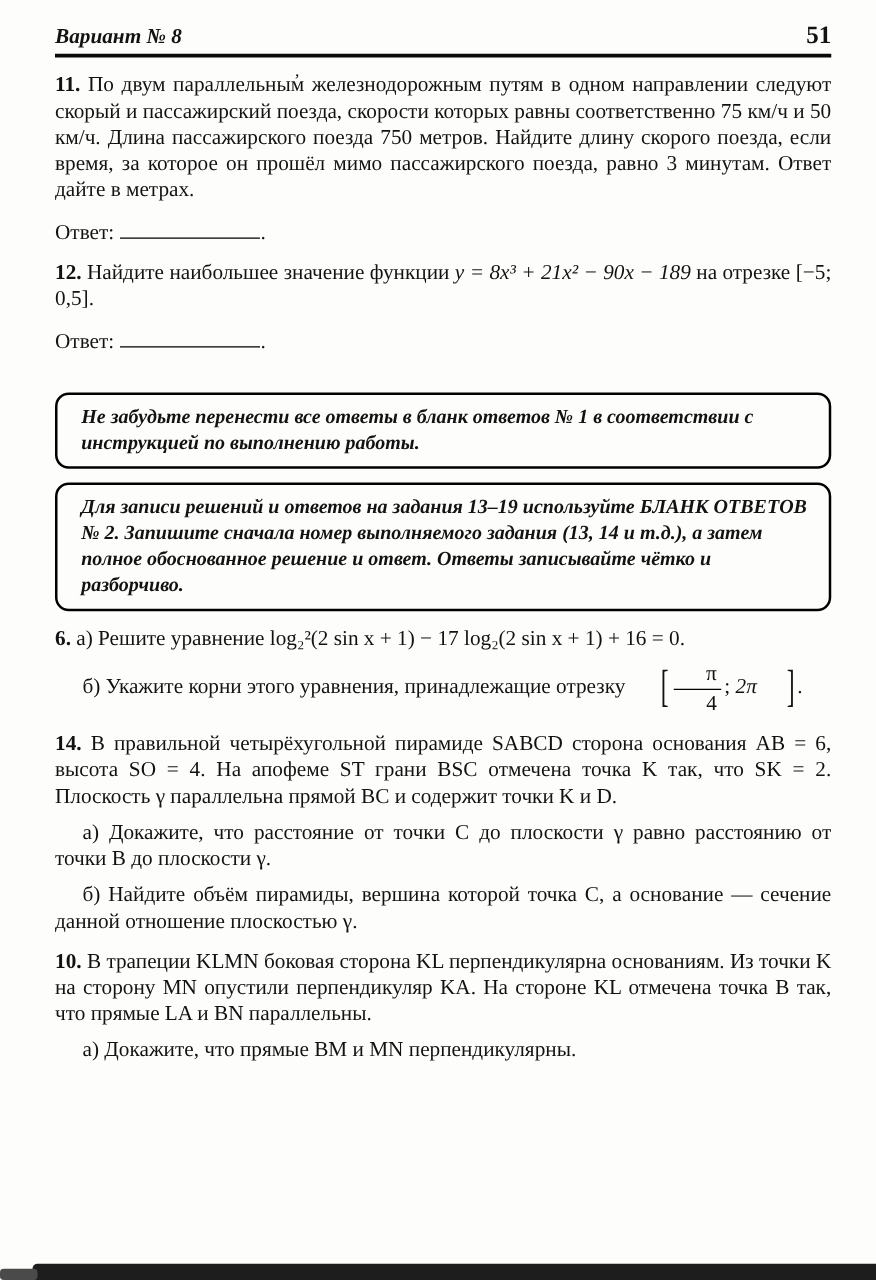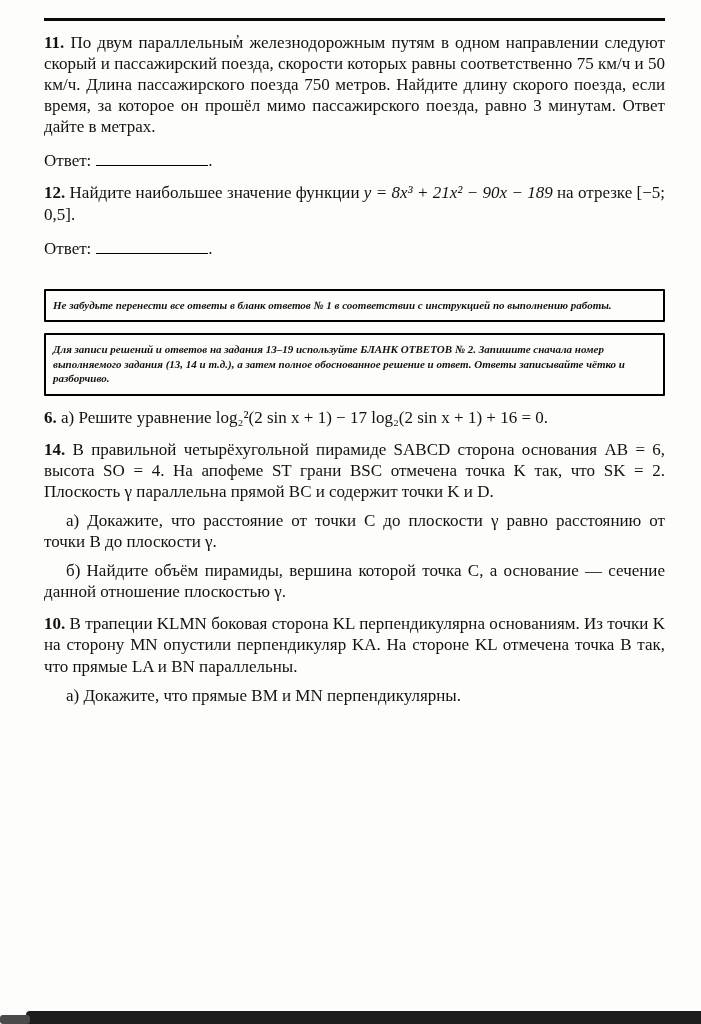--- a/index.html
+++ b/index.html
@@ -13,22 +13,22 @@
     .hdr{display:flex;justify-content:space-between;align-items:baseline;}
     .hdr .variant{font-style:italic;font-weight:700;font-size:17px;}
     .hdr .pg{font-weight:700;font-size:20px;}
     .rule{border-bottom:3px solid #0a0a0a;margin-top:2px;position:relative;}
     .artifact{position:absolute;left:192px;top:6px;font-size:14px;}
     p{margin:0;text-align:justify;}
     .task{margin-top:11px;}
     .num{font-weight:700;}
     .ans{margin-top:13px;text-align:left;}
     .blank{display:inline-block;width:112px;border-bottom:1.2px solid #000;height:13px;vertical-align:baseline;margin-left:5px;}
-    .box{border:2.4px solid #000;border-radius:1px;padding:7px 11px 8px 7px;
-         font-weight:700;font-style:italic;font-size:11px;line-height:1.32;}
+    .box{border:2.4px solid #000;border-radius:11px;padding:7px 11px 8px 19px;
+         font-weight:700;font-style:italic;font-size:16px;line-height:1.32;}
     .box1{margin-top:30px;}
     .box2{margin-top:11px;}
     .sub{margin-top:8px;text-indent:22px;}
     .formula{font-style:italic;white-space:nowrap;}
     .frac{display:inline-block;vertical-align:middle;text-align:center;line-height:1.1;margin:0 2px;}
     .frac .fr-num{display:block;border-bottom:1.2px solid #000;padding:1px 4px 2px 4px;}
     .frac .fr-den{display:block;padding:2px 4px 0 4px;}
     .brk{display:inline-block;transform:scaleY(1.9);transform-origin:center;font-size:19px;
          vertical-align:middle;margin:0 2px;font-weight:400;}
     .op{margin:0 5px;}
@@ -36,20 +36,24 @@
     .mathline{line-height:1.15;}
     .bottom-bar{position:absolute;bottom:0;left:26px;right:0;height:13px;background:#1d1d1d;border-radius:4px 0 0 2px;}
     .bottom-bar::before{content:"";position:absolute;left:-26px;bottom:0;width:30px;height:9px;background:#4a4a4a;border-radius:3px;}
   </style>
 </head>
 <body>
 
 <div class="page">
   <div class="content">
 
+    <div class="hdr">
+      <span class="variant">Вариант № 8</span>
+      <span class="pg">51</span>
+    </div>
     <div class="rule">
       <span class="artifact">,</span>
     </div>
 
     <p class="task"><span class="num">11.</span> <span>По двум параллельным железнодорожным путям в одном направлении следуют скорый и пассажирский поезда, скорости которых равны соответственно 75 км/ч и 50 км/ч. Длина пассажирского поезда 750 метров. Найдите длину скорого поезда, если время, за которое он прошёл мимо пассажирского поезда, равно 3 минутам. Ответ дайте в метрах.</span></p>
 
     <p class="ans"><span>Ответ:</span><span class="blank"></span><span>.</span></p>
 
     <p class="task"><span class="num">12.</span> <span>Найдите наибольшее значение функции</span> <span class="formula">y = 8x³ + 21x² − 90x − 189</span> <span>на отрезке [−5; 0,5].</span></p>
 
@@ -58,20 +62,22 @@
     <div class="box box1">
       <span>Не забудьте перенести все ответы в бланк ответов № 1 в соответствии с инструкцией по выполнению работы.</span>
     </div>
 
     <div class="box box2">
       <span>Для записи решений и ответов на задания 13–19 используйте БЛАНК ОТВЕТОВ № 2. Запишите сначала номер выполняемого задания (13, 14 и т.д.), а затем полное обоснованное решение и ответ. Ответы записывайте чётко и разборчиво.</span>
     </div>
 
     <p class="task"><span class="num">6.</span> <span>а) Решите уравнение log₂²(2 sin x + 1) − 17 log₂(2 sin x + 1) + 16 = 0.</span></p>
 
+    <p class="sub mathline"><span>б) Укажите корни этого уравнения, принадлежащие отрезку</span>
+      <span class="brk">[</span><span class="frac"><span class="fr-num">π</span><span class="fr-den">4</span></span><span>;</span> <span class="it">2π</span><span class="brk">]</span><span>.</span></p>
 
     <p class="task"><span class="num">14.</span> <span>В правильной четырёхугольной пирамиде SABCD сторона основания AB = 6, высота SO = 4. На апофеме ST грани BSC отмечена точка K так, что SK = 2. Плоскость γ параллельна прямой BC и содержит точки K и D.</span></p>
 
     <p class="sub"><span>а) Докажите, что расстояние от точки C до плоскости γ равно расстоянию от точки B до плоскости γ.</span></p>
 
     <p class="sub"><span>б) Найдите объём пирамиды, вершина которой точка C, а основание — сечение данной отношение плоскостью γ.</span></p>
 
 
     <p class="task"><span class="num">10.</span> <span>В трапеции KLMN боковая сторона KL перпендикулярна основаниям. Из точки K на сторону MN опустили перпендикуляр KA. На стороне KL отмечена точка B так, что прямые LA и BN параллельны.</span></p>
 

